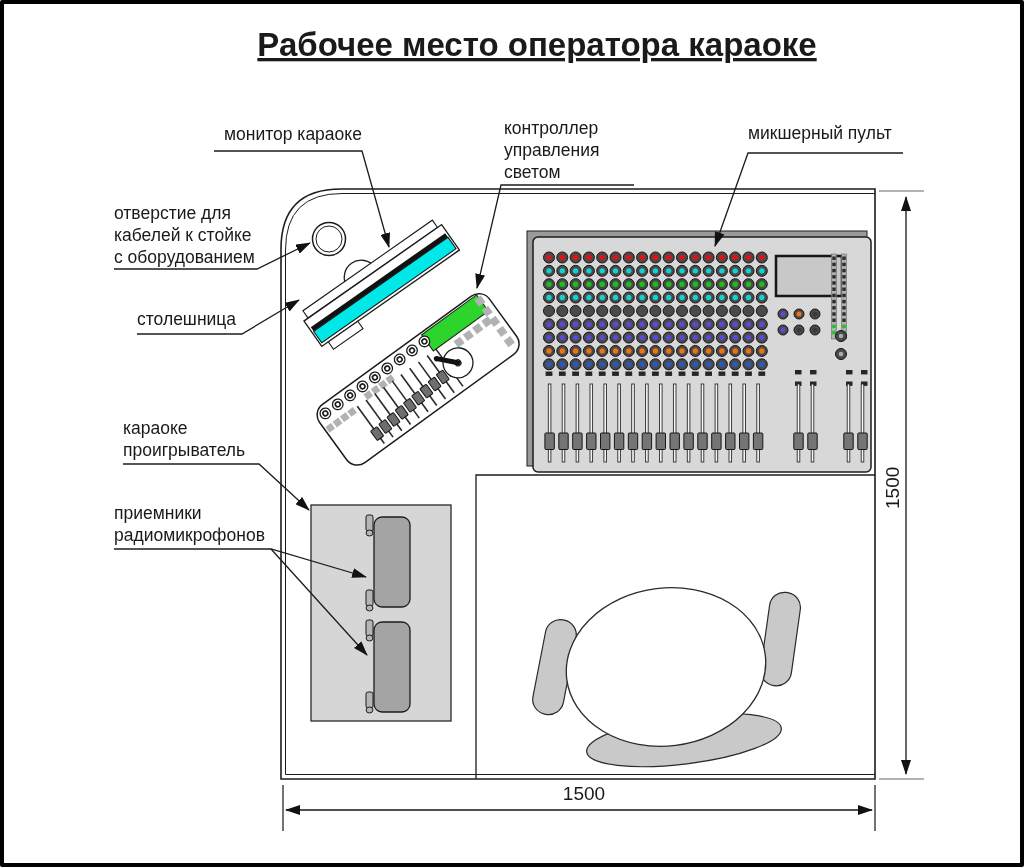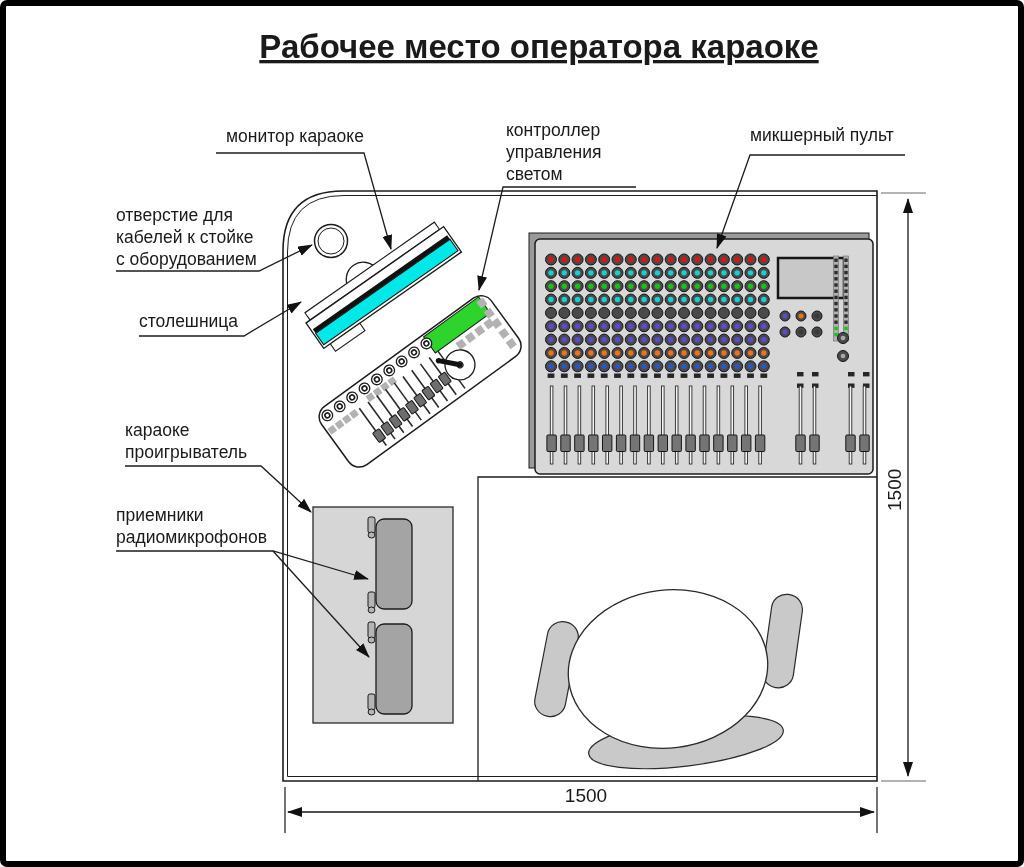--- a/index.html
+++ b/index.html
@@ -1,20 +1,20 @@
 <!DOCTYPE html>
 <html><head>
 <meta charset="utf-8">
 <style>
   html,body{margin:0;padding:0;background:#ffffff;}
   .frame{
     box-sizing:border-box;
     width:1024px;height:867px;
-    border:6px solid #000000;
-    border-radius:7px;
+    border:4px solid #000000;
+    border-radius:2px;
     background:#ffffff;
     overflow:hidden;
   }
   svg{display:block;}
   text{
     font-family:"Liberation Sans","DejaVu Sans",sans-serif;
     fill:#1a1a1a;
   }
   .lbl{font-size:17.5px;}
   .dim{font-size:19px;}

